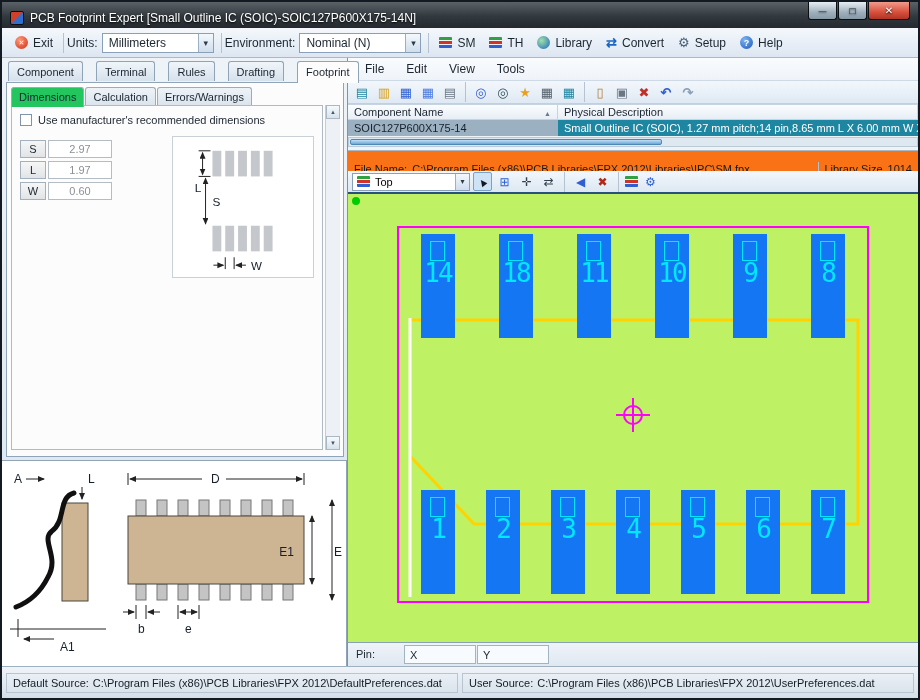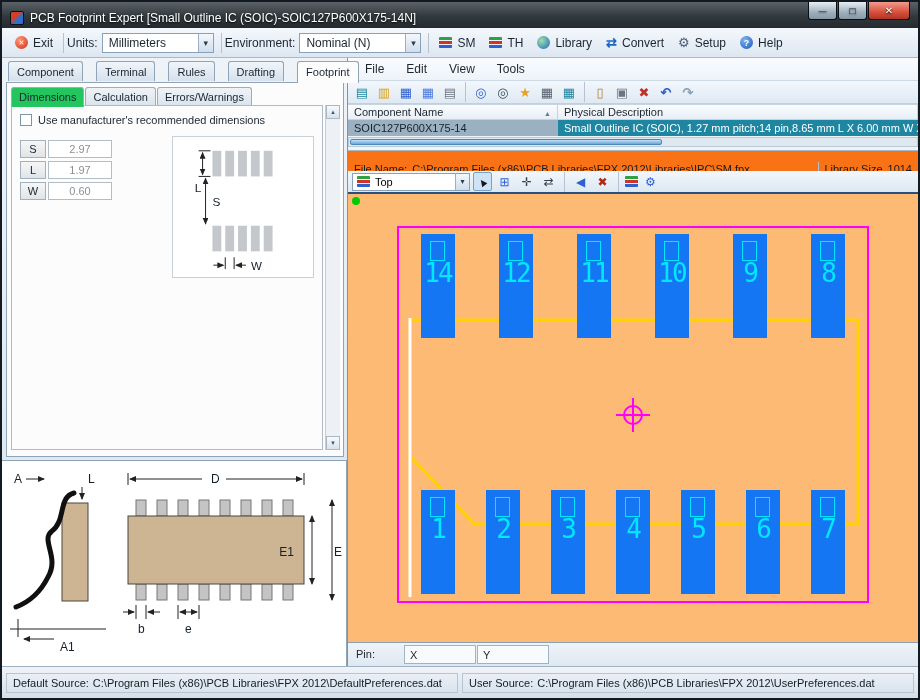--- a/index.html
+++ b/index.html
@@ -104,21 +104,21 @@
   .vti.pressed{border-color:#7aa2c8;background:#cfe3f6}
   .i-pointer::before{content:"▲";display:inline-block;transform:rotate(-38deg);font-size:11px;color:#101820}
   .i-fit::before{content:"⊞";color:#2f5fd0}
   .i-cross::before{content:"✛";color:#34404c}
   .i-pan::before{content:"⇄";color:#34404c}
   .i-back::before{content:"◀";color:#2f5fd0}
   .i-del::before{content:"✖";color:#b02818}
   .i-wrench::before{content:"⚙";color:#2f5fd0}
 
   
-  .canvas{position:absolute;top:136px;left:0;right:0;height:448px;background:#fdba74;overflow:hidden}
+  .canvas{position:absolute;top:136px;left:0;right:0;height:448px;background:#bef264;overflow:hidden}
   .canvas svg.overlay{position:absolute;top:0;left:0;width:571px;height:448px}
   .pad-row{position:absolute;left:73px;width:424px;display:flex;justify-content:space-between}
   .pad-row.top{top:40px}
   .pad-row.bottom{top:296px}
   .pad{position:relative;width:34px;height:104px;background:#1476f2}
   .pad-marker{position:absolute;top:7px;left:50%;width:15px;height:20px;margin-left:-8px;border:1px solid #00e8ff}
   .pad-num{position:absolute;top:26px;left:0;right:0;text-align:center;font-family:"DejaVu Sans Mono",monospace;font-size:26px;letter-spacing:-2px;color:#00e8ff;line-height:1}
 
   
   .pin-row{position:absolute;top:584px;left:0;right:0;height:24px;background:linear-gradient(#eef3f8,#dfe8f1);border-top:1px solid #8aa0b4;font-size:11px;color:#1c2630}
@@ -410,21 +410,21 @@
           <line x1="268" y1="221" x2="302" y2="221" stroke="#ff00ff" stroke-width="2"></line>
         </g>
       </svg>
       <div class="pad-row top">
         <div class="pad">
             <span class="pad-marker"></span>
             <span class="pad-num">14</span>
           </div>
         <div class="pad">
             <span class="pad-marker"></span>
-            <span class="pad-num">12</span>
+            <span class="pad-num">18</span>
           </div>
         <div class="pad">
             <span class="pad-marker"></span>
             <span class="pad-num">11</span>
           </div>
         <div class="pad">
             <span class="pad-marker"></span>
             <span class="pad-num">10</span>
           </div>
         <div class="pad">

